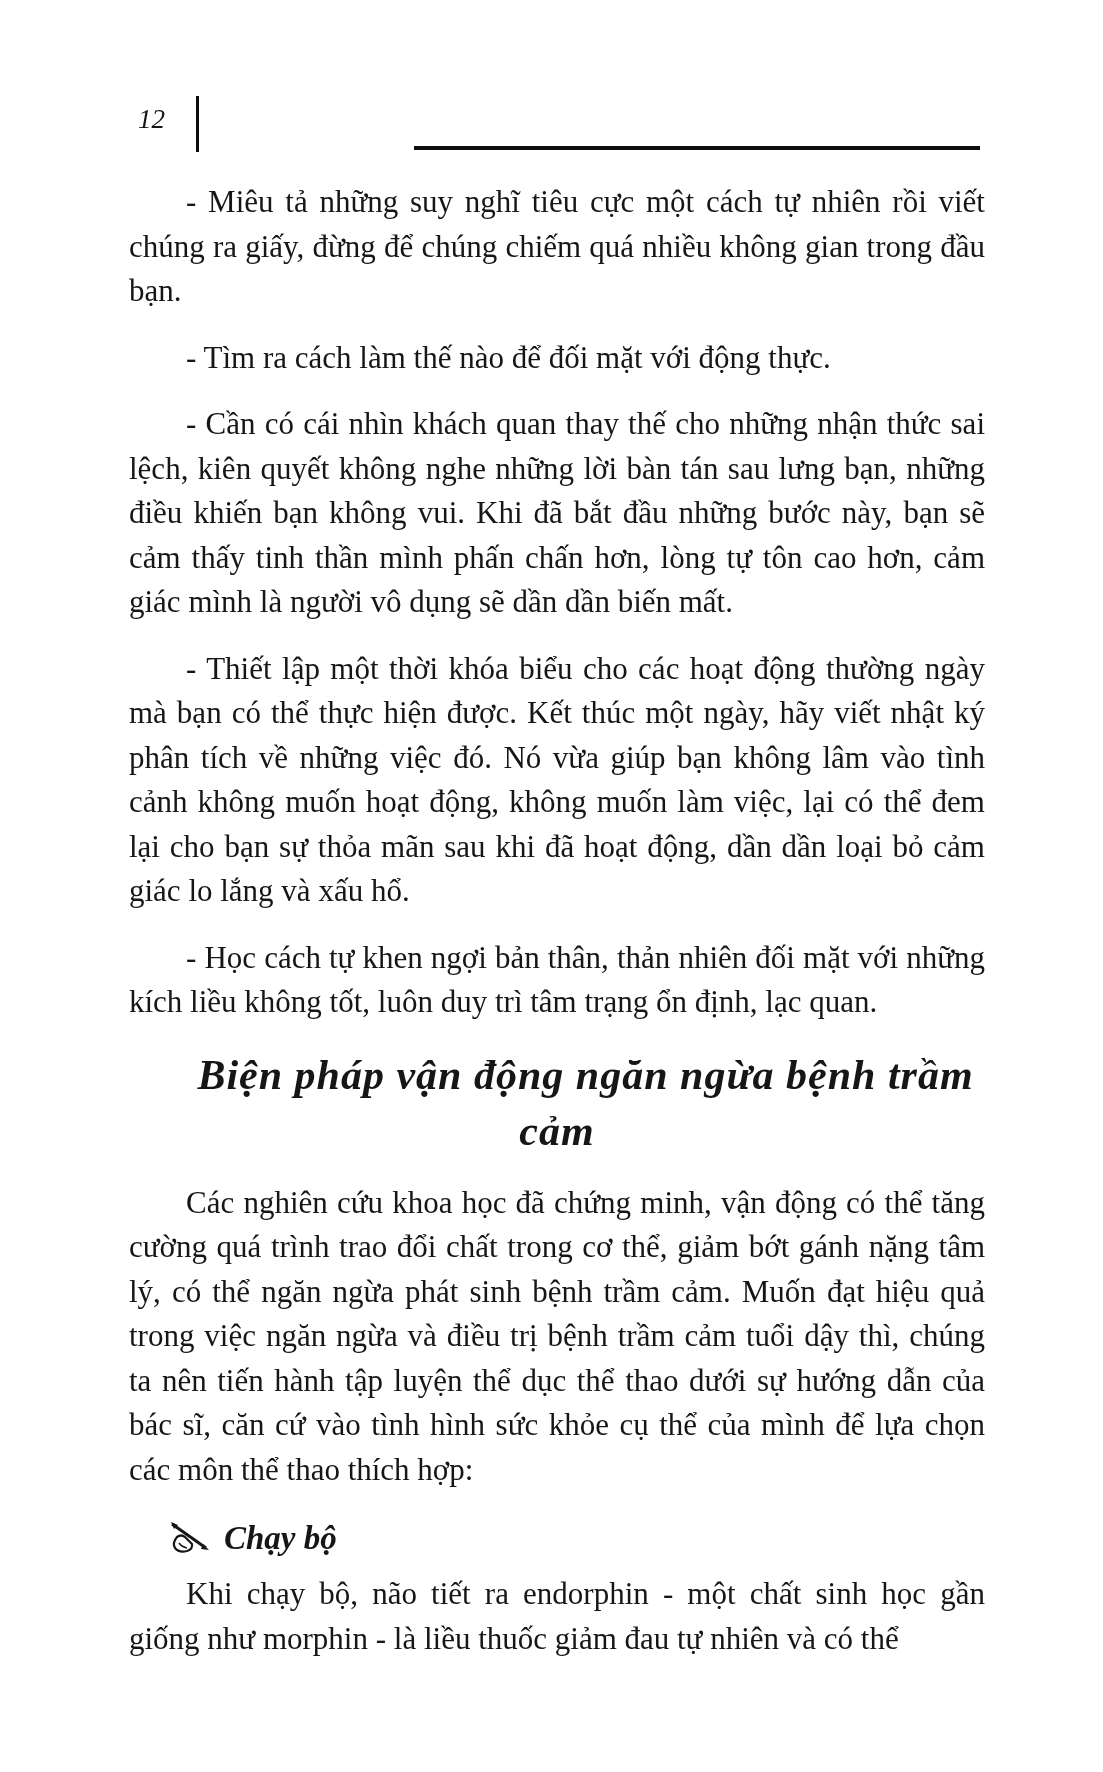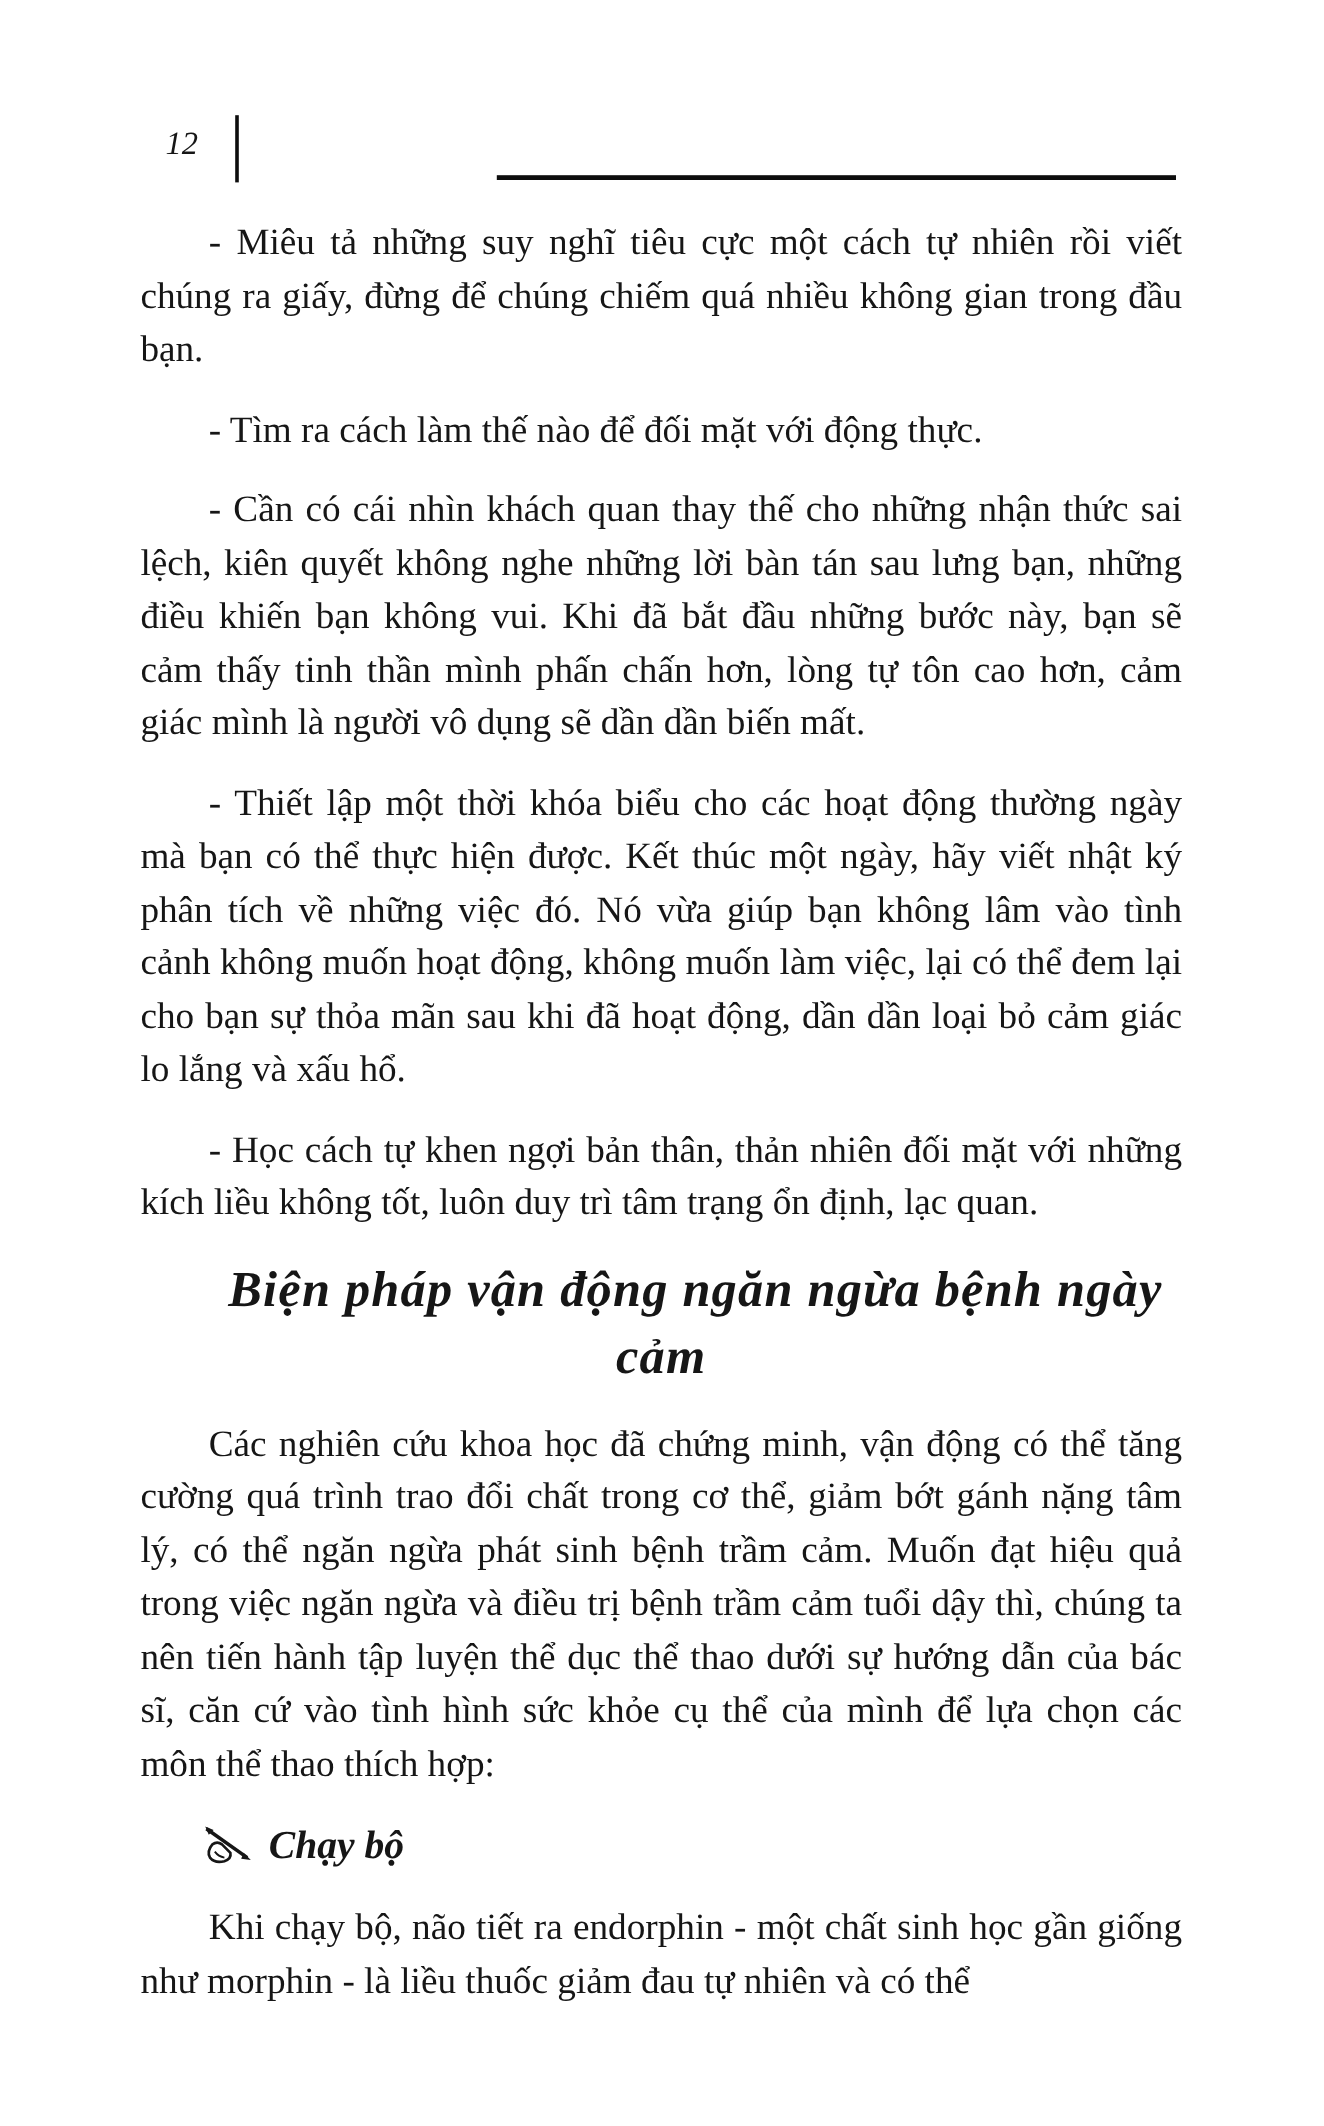--- a/index.html
+++ b/index.html
@@ -59,38 +59,38 @@
   .body-text {
     position: absolute;
     top: 180px;
     left: 113px;
     width: 872px;
     font-size: 31px;
     line-height: 44.5px;
     text-align: justify;
   }
   .body-text p {
-    margin: 0 0 22px 4px;
+    margin: 0 0 22px 16px;
     text-indent: 57px;
   }
   .section-heading {
     margin: 18px 0 16px 0;
     text-align: center;
     font-size: 42px;
     line-height: 56px;
     font-style: italic;
     font-weight: bold;
     letter-spacing: 1px;
     text-indent: 0;
   }
   .sub-heading {
     display: flex;
     align-items: center;
     gap: 14px;
-    margin: 0 0 22px 57px;
+    margin: 0 0 10px 57px;
     height: 48px;
     font-size: 33px;
     font-style: italic;
     font-weight: bold;
     text-indent: 0;
   }
   .sub-heading .icon {
     display: inline-flex;
     width: 40px;
     height: 34px;
@@ -112,21 +112,21 @@
   <div class="header-rule"></div>
 
   <div class="body-text">
 
     <p>- Miêu tả những suy nghĩ tiêu cực một cách tự nhiên rồi viết chúng ra giấy, đừng để chúng chiếm quá nhiều không gian trong đầu bạn.</p>
     <p>- Tìm ra cách làm thế nào để đối mặt với động thực.</p>
     <p>- Cần có cái nhìn khách quan thay thế cho những nhận thức sai lệch, kiên quyết không nghe những lời bàn tán sau lưng bạn, những điều khiến bạn không vui. Khi đã bắt đầu những bước này, bạn sẽ cảm thấy tinh thần mình phấn chấn hơn, lòng tự tôn cao hơn, cảm giác mình là người vô dụng sẽ dần dần biến mất.</p>
     <p>- Thiết lập một thời khóa biểu cho các hoạt động thường ngày mà bạn có thể thực hiện được. Kết thúc một ngày, hãy viết nhật ký phân tích về những việc đó. Nó vừa giúp bạn không lâm vào tình cảnh không muốn hoạt động, không muốn làm việc, lại có thể đem lại cho bạn sự thỏa mãn sau khi đã hoạt động, dần dần loại bỏ cảm giác lo lắng và xấu hổ.</p>
     <p>- Học cách tự khen ngợi bản thân, thản nhiên đối mặt với những kích liều không tốt, luôn duy trì tâm trạng ổn định, lạc quan.</p>
 
-    <p class="section-heading">Biện pháp vận động ngăn ngừa bệnh ngày cảm</p>
+    <p class="section-heading">Biện pháp vận động ngăn ngừa bệnh trầm cảm</p>
 
     <p>Các nghiên cứu khoa học đã chứng minh, vận động có thể tăng cường quá trình trao đổi chất trong cơ thể, giảm bớt gánh nặng tâm lý, có thể ngăn ngừa phát sinh bệnh trầm cảm. Muốn đạt hiệu quả trong việc ngăn ngừa và điều trị bệnh trầm cảm tuổi dậy thì, chúng ta nên tiến hành tập luyện thể dục thể thao dưới sự hướng dẫn của bác sĩ, căn cứ vào tình hình sức khỏe cụ thể của mình để lựa chọn các môn thể thao thích hợp:</p>
 
     <div class="sub-heading">
       <span class="icon">
         <svg viewBox="0 0 40 34" xmlns="http://www.w3.org/2000/svg">
 
           <path d="M2 3 L36 27" stroke="#161616" stroke-width="3" fill="none"></path>
 
           <path d="M33 23 L39 29 L31 28 Z" fill="#161616"></path>

